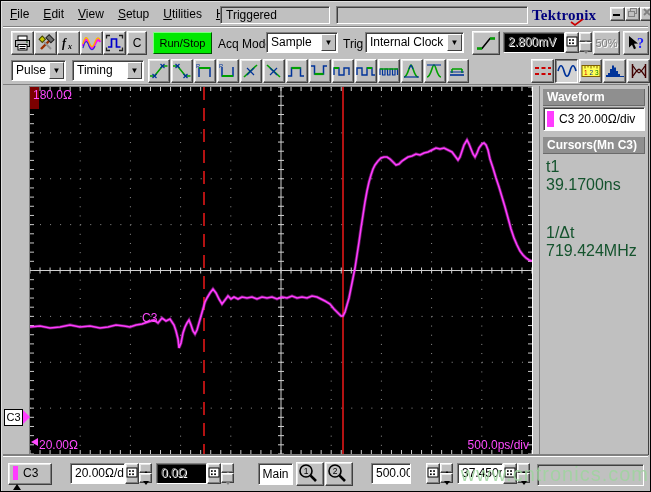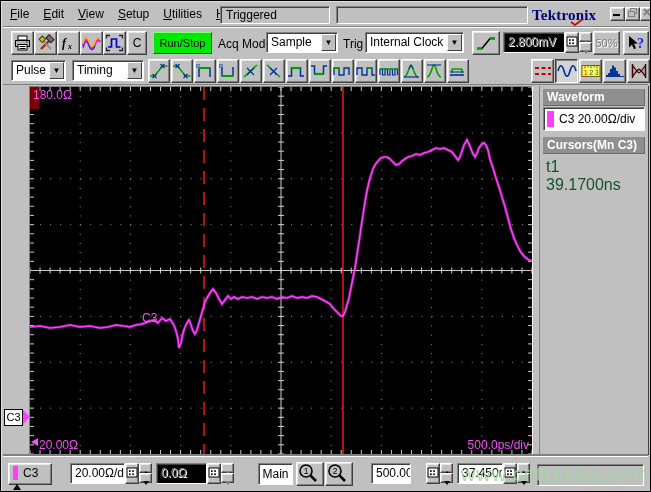--- a/index.html
+++ b/index.html
@@ -709,20 +709,21 @@
     </div>
 
     <div class="panel">
       <div class="phdr" style="top:3px">Waveform</div>
       <div class="pentry">
         <div class="swatch"></div>
         <div class="ptxt">C3 20.00Ω/div</div>
       </div>
       <div class="phdr" style="top:51px">Cursors(Mn C3)</div>
       <div class="prow" style="top:72px"><span class="pl">t1</span><span>39.1700ns</span></div>
+      <div class="prow" style="top:138px"><span class="pl">1/Δt</span><span>719.424MHz</span></div>
     </div>
   </div>
 
   <div class="bottombar">
     <div class="ch-btn raised">
       <span class="bar"></span><span class="cap">C3</span><span class="tri"></span>
     </div>
     <div class="spinbox on sunken bb" style="left:67px; width:55px">20.00Ω/di</div>
     <div class="keypad-btn raised bb" style="left:122px">
         <span><svg width="12" height="13" viewBox="0 0 12 13">

